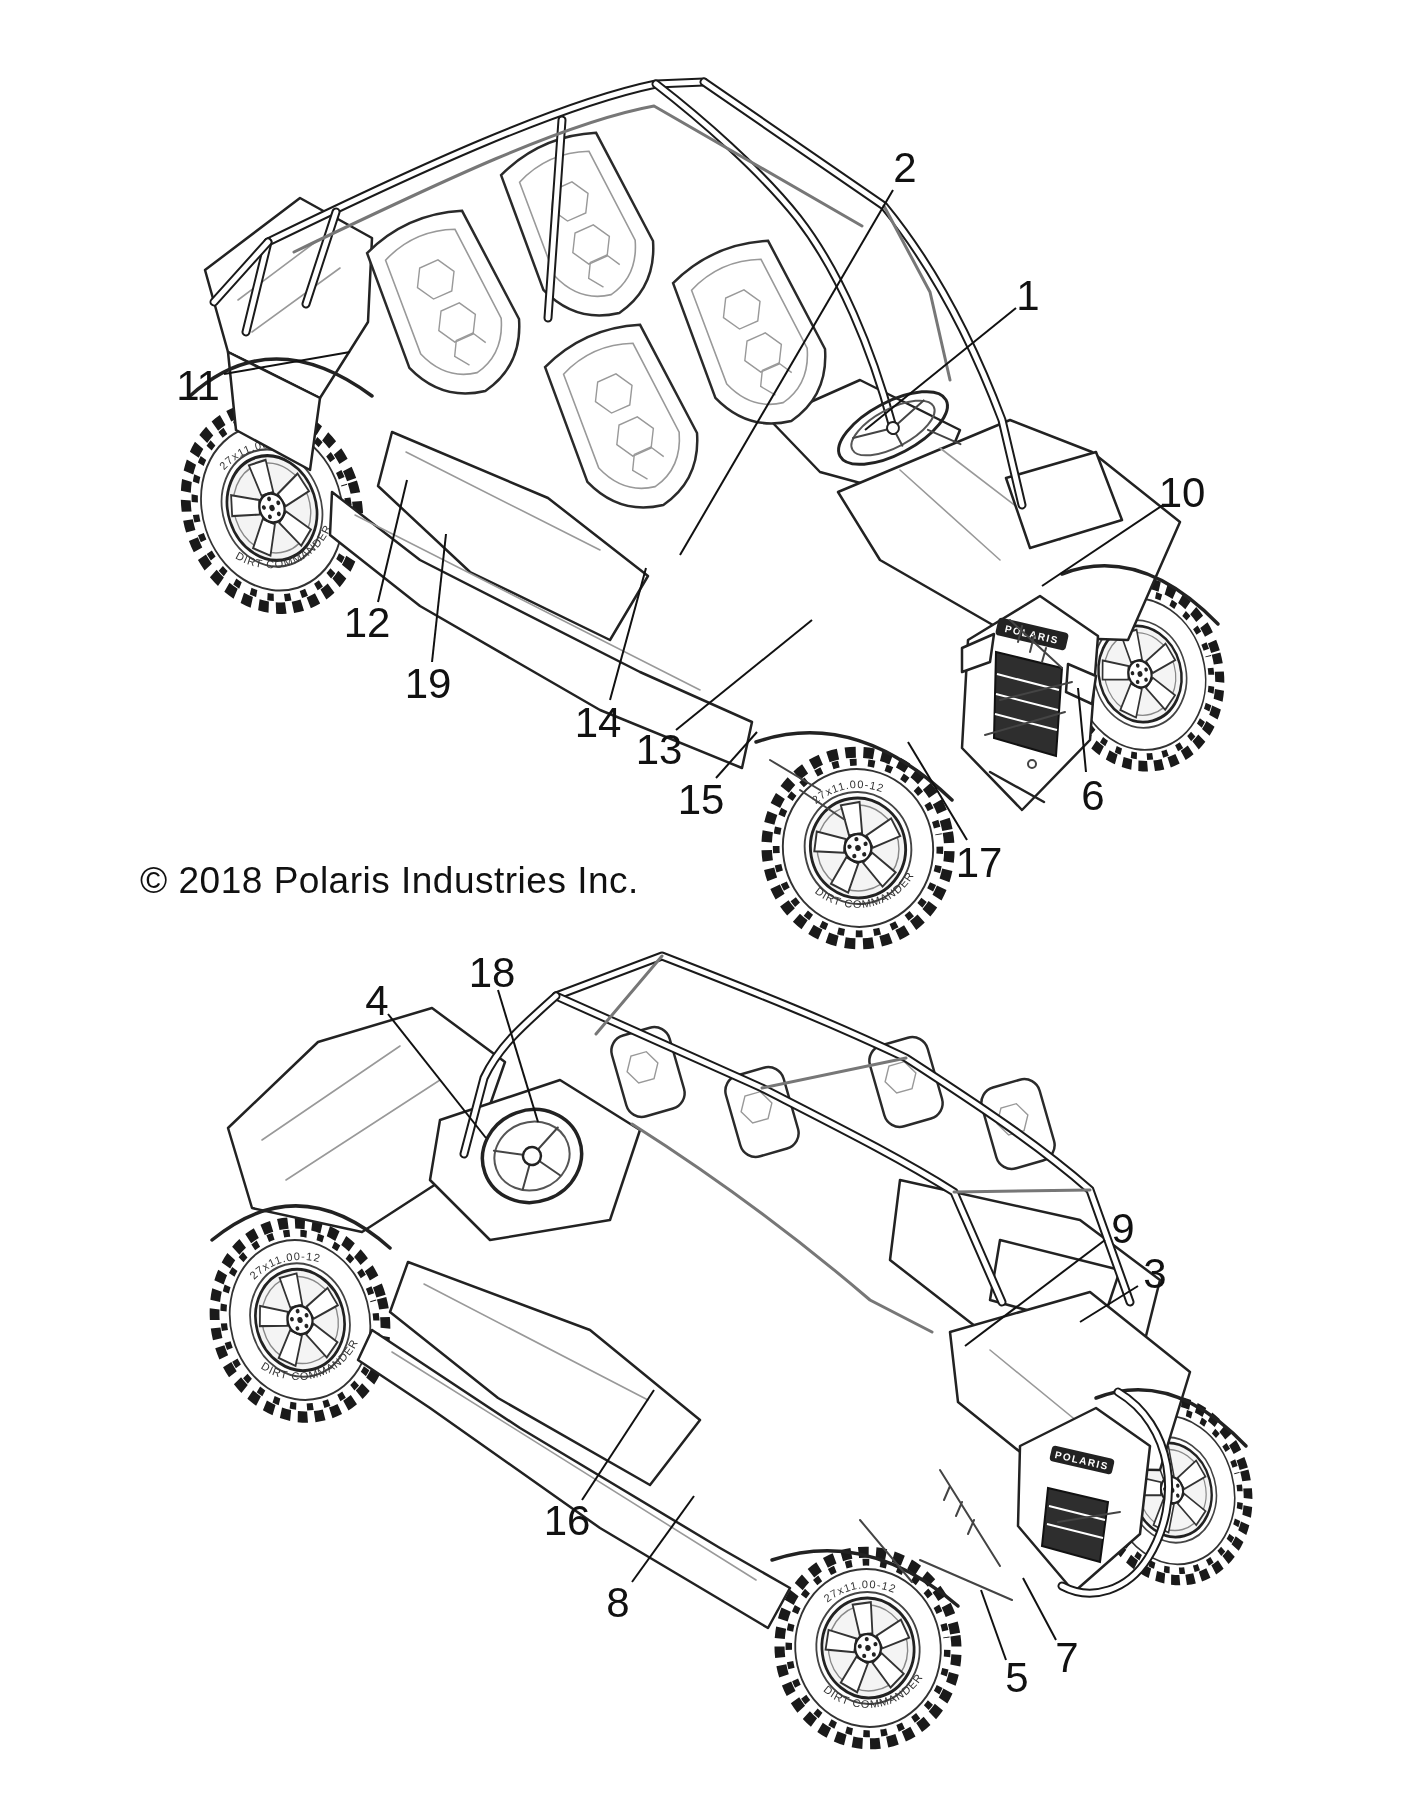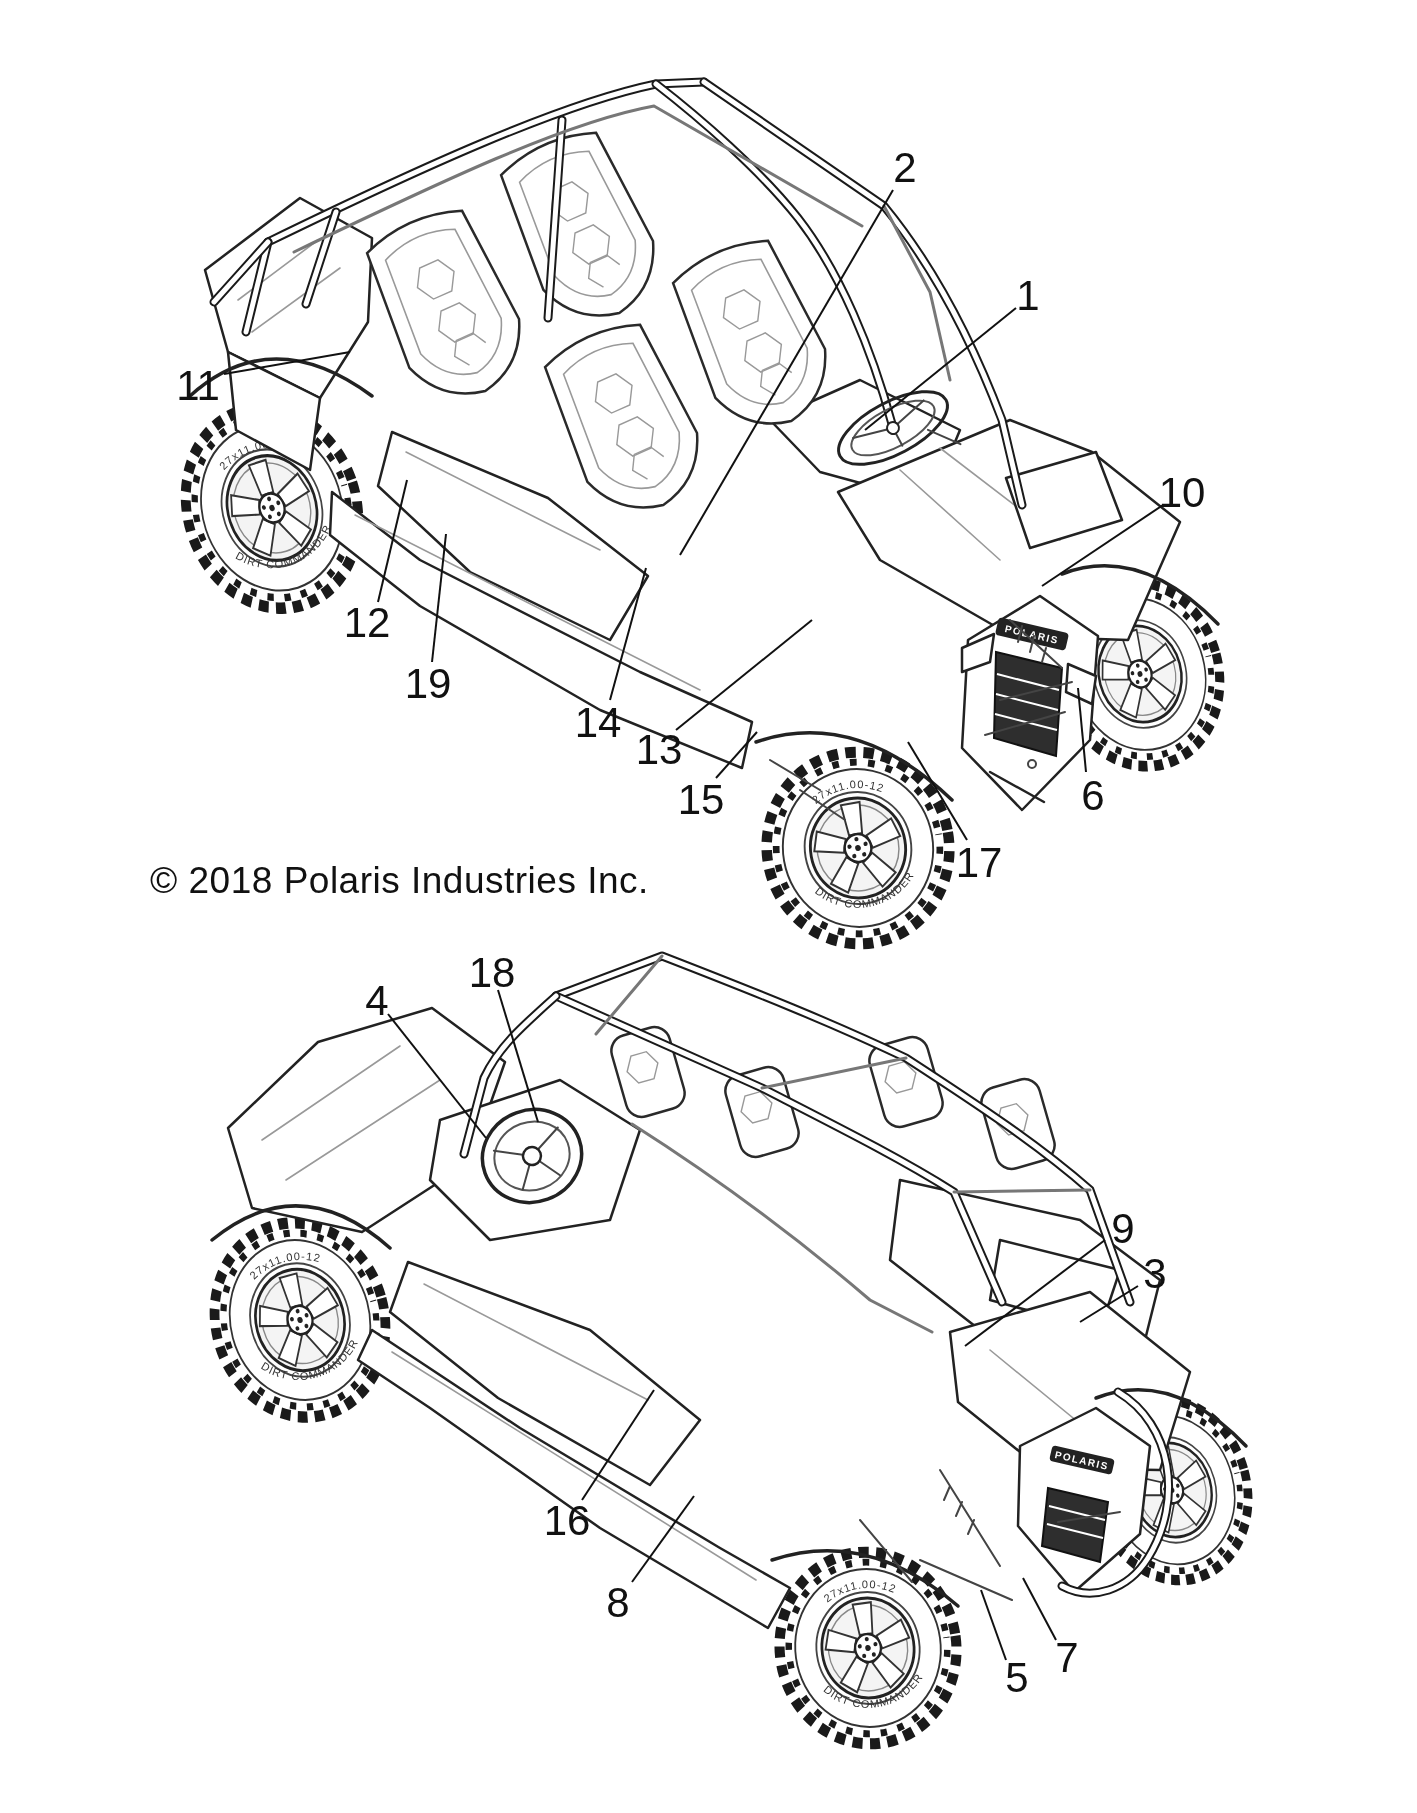--- a/index.html
+++ b/index.html
@@ -6,21 +6,21 @@
   .page{
     position:relative;
     width:1417px;height:1813px;
     background:#ffffff;
     font-family:"Liberation Sans", sans-serif;
     overflow:hidden;
   }
   svg{position:absolute;left:0;top:0;}
   .copyright{
     position:absolute;
-    left:150px;top:860px;
+    left:140px;top:860px;
     font-size:37px;
     color:#111111;
     letter-spacing:0.5px;
     white-space:nowrap;
   }
   
   .body-line{fill:#ffffff;stroke:#222222;stroke-width:2.5;stroke-linejoin:round;}
   .body-open{fill:none;stroke:#222222;stroke-width:2.5;stroke-linecap:round;}
   .accent{fill:none;stroke:#999999;stroke-width:1.6;stroke-linecap:round;}
   .flare{fill:none;stroke:#222222;stroke-width:3.5;stroke-linecap:round;}

